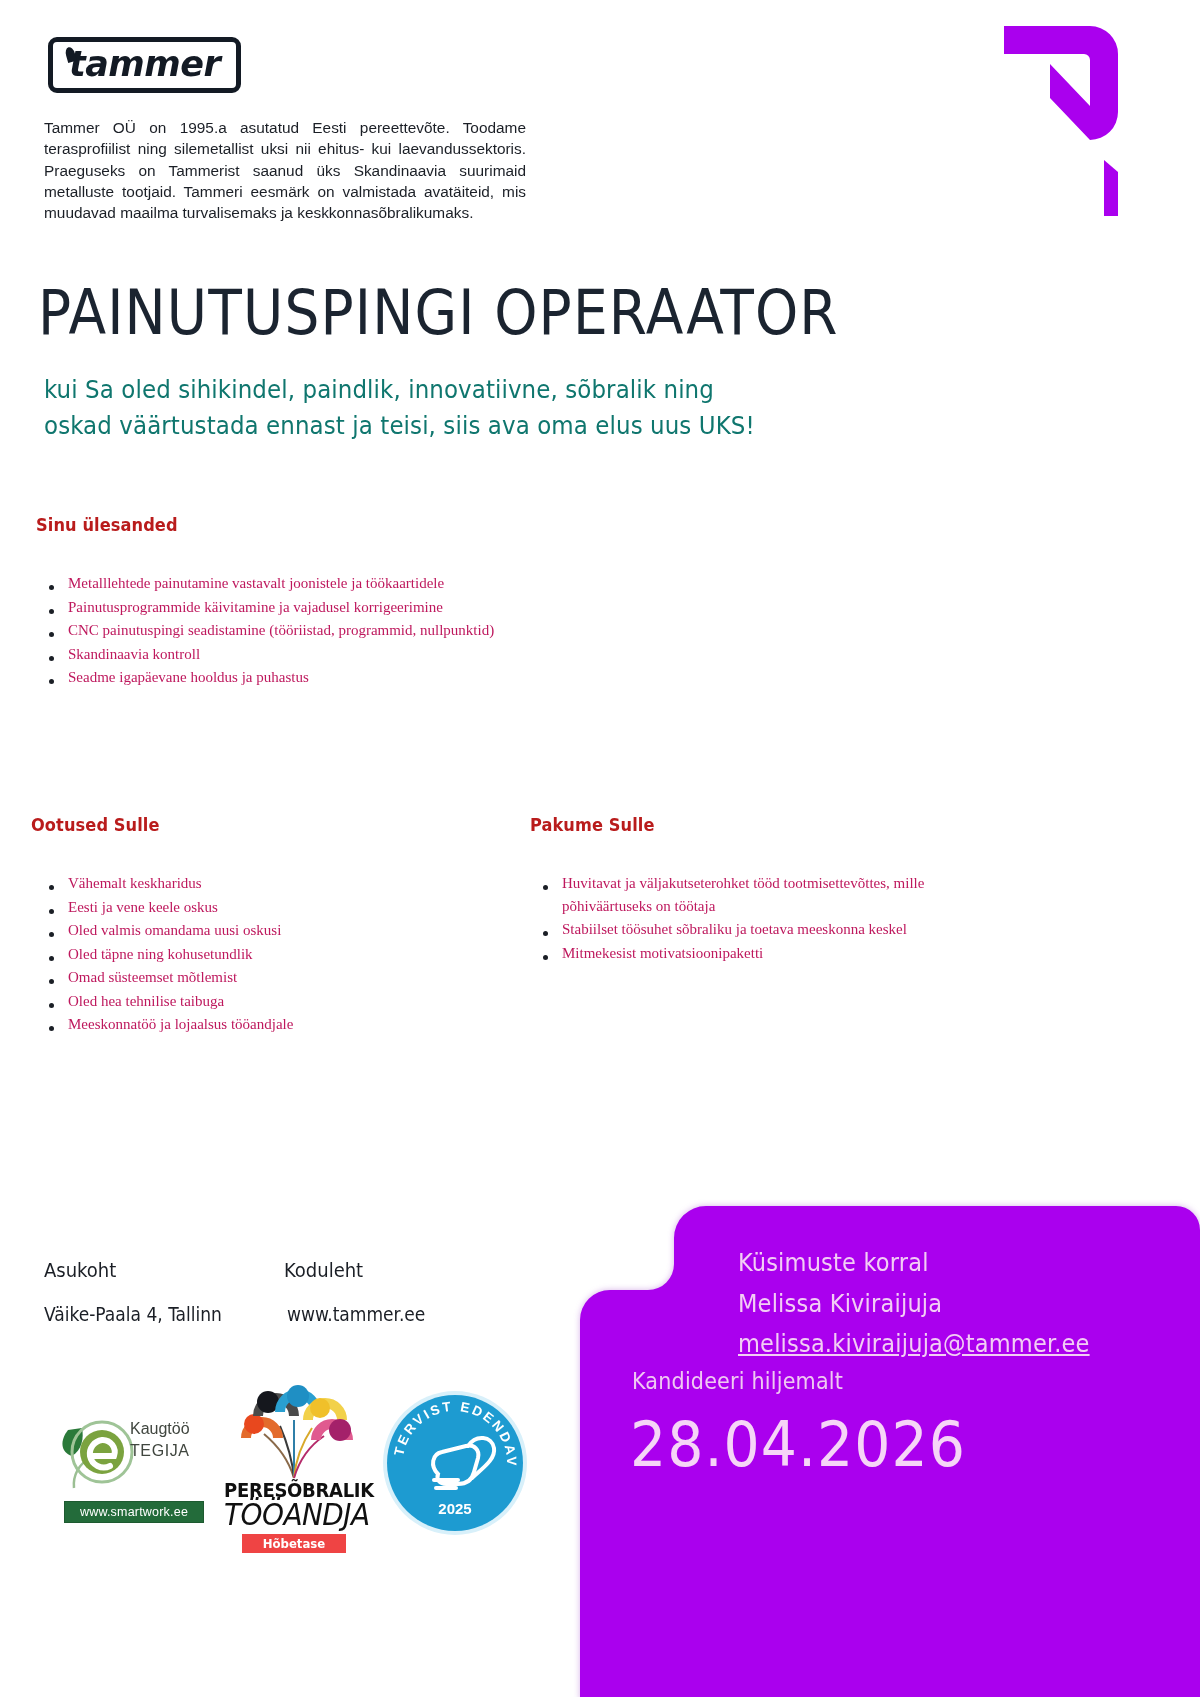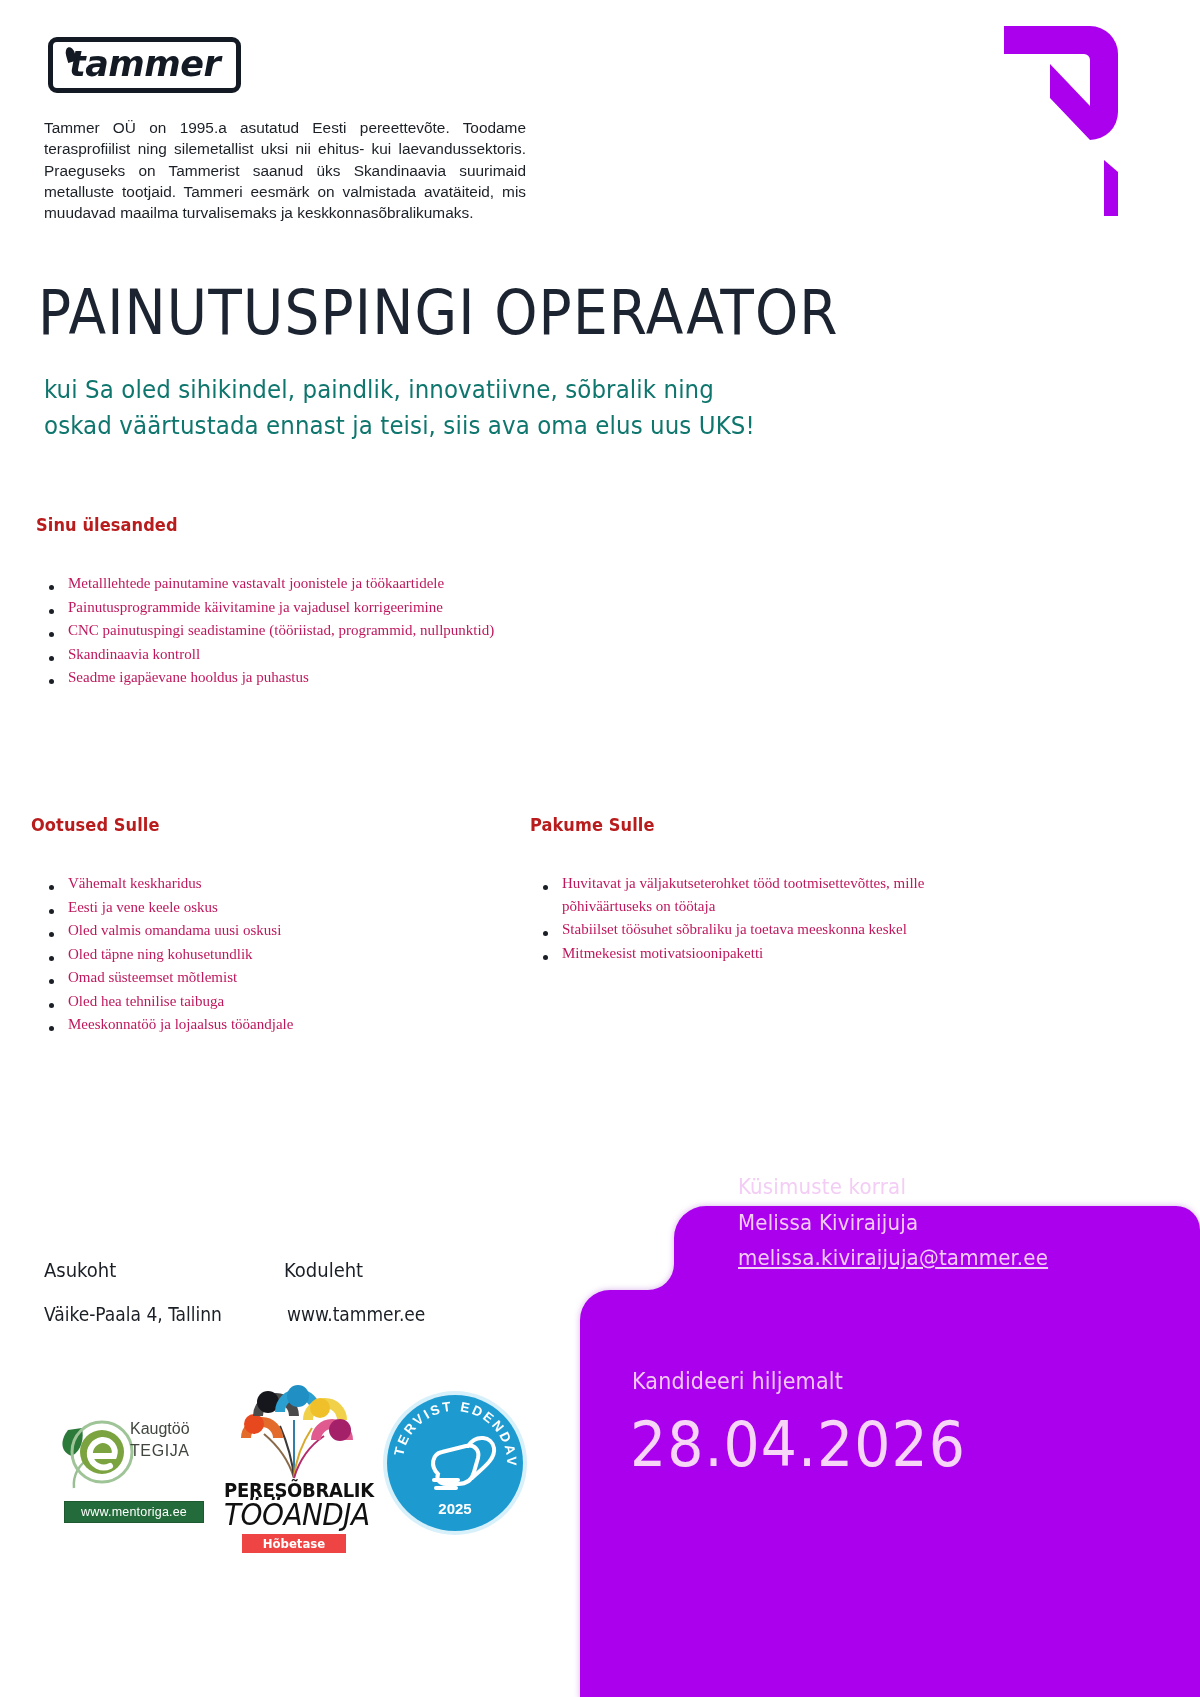--- a/index.html
+++ b/index.html
@@ -183,23 +183,23 @@
     left: 520px;
     top: 1200px;
     width: 680px;
     height: 500px;
   }
   .purple-panel svg { display: block; filter: drop-shadow(0 0 3px rgba(120,0,180,0.30)); }
 
   .panel-text {
     position: absolute;
     left: 738px;
-    top: 1169px;
-    font-family: "DejaVu Sans Condensed", "Liberation Sans", sans-serif;
-    font-size: 22px;
+    top: 1243px;
+    font-family: "DejaVu Sans Condensed", "Liberation Sans", sans-serif;
+    font-size: 25px;
     line-height: 1.62;
     color: #f3cdf5;
     letter-spacing: 0.2px;
   }
   .panel-text a {
     color: #f3cdf5;
     text-decoration: underline;
   }
 
   .deadline-label {
@@ -386,21 +386,21 @@
       <path d="M38 58 A30 30 0 0 0 22 88" fill="none" stroke="#9bbf93" stroke-width="2.5"></path>
       <path d="M16 30 C8 40 8 52 20 56 C30 50 32 38 30 28 Z" fill="#2b7a3a"></path>
       <circle cx="50" cy="52" r="30" fill="none" stroke="#9fc497" stroke-width="3"></circle>
       <circle cx="50" cy="52" r="22" fill="#7ba33f"></circle>
       <path d="M38 56 H62 A12 12 0 0 0 50 40 A14 14 0 0 0 38 56 A14 14 0 0 0 58 66" fill="none" stroke="#ffffff" stroke-width="6" stroke-linecap="round"></path>
     </svg>
     <div class="sw-label">
       <div class="l1">Kaugtöö</div>
       <div class="l2">TEGIJA</div>
     </div>
-    <div class="sw-url">www.mentoriga.ee</div>
+    <div class="sw-url">www.smartwork.ee</div>
   </div>
 
   <div class="badge-family">
     <svg width="140" height="100" viewBox="0 0 140 100">
       <path d="M70 96 C64 76 52 62 40 52" fill="none" stroke="#8a6a4a" stroke-width="2"></path>
       <path d="M70 96 C68 74 62 58 56 44" fill="none" stroke="#3a3a3a" stroke-width="2"></path>
       <path d="M70 96 V38" fill="none" stroke="#2f7fa8" stroke-width="2"></path>
       <path d="M70 96 C72 74 80 58 88 46" fill="none" stroke="#d8a92a" stroke-width="2"></path>
       <path d="M70 96 C76 76 88 62 100 54" fill="none" stroke="#b52a6a" stroke-width="2"></path>
 

